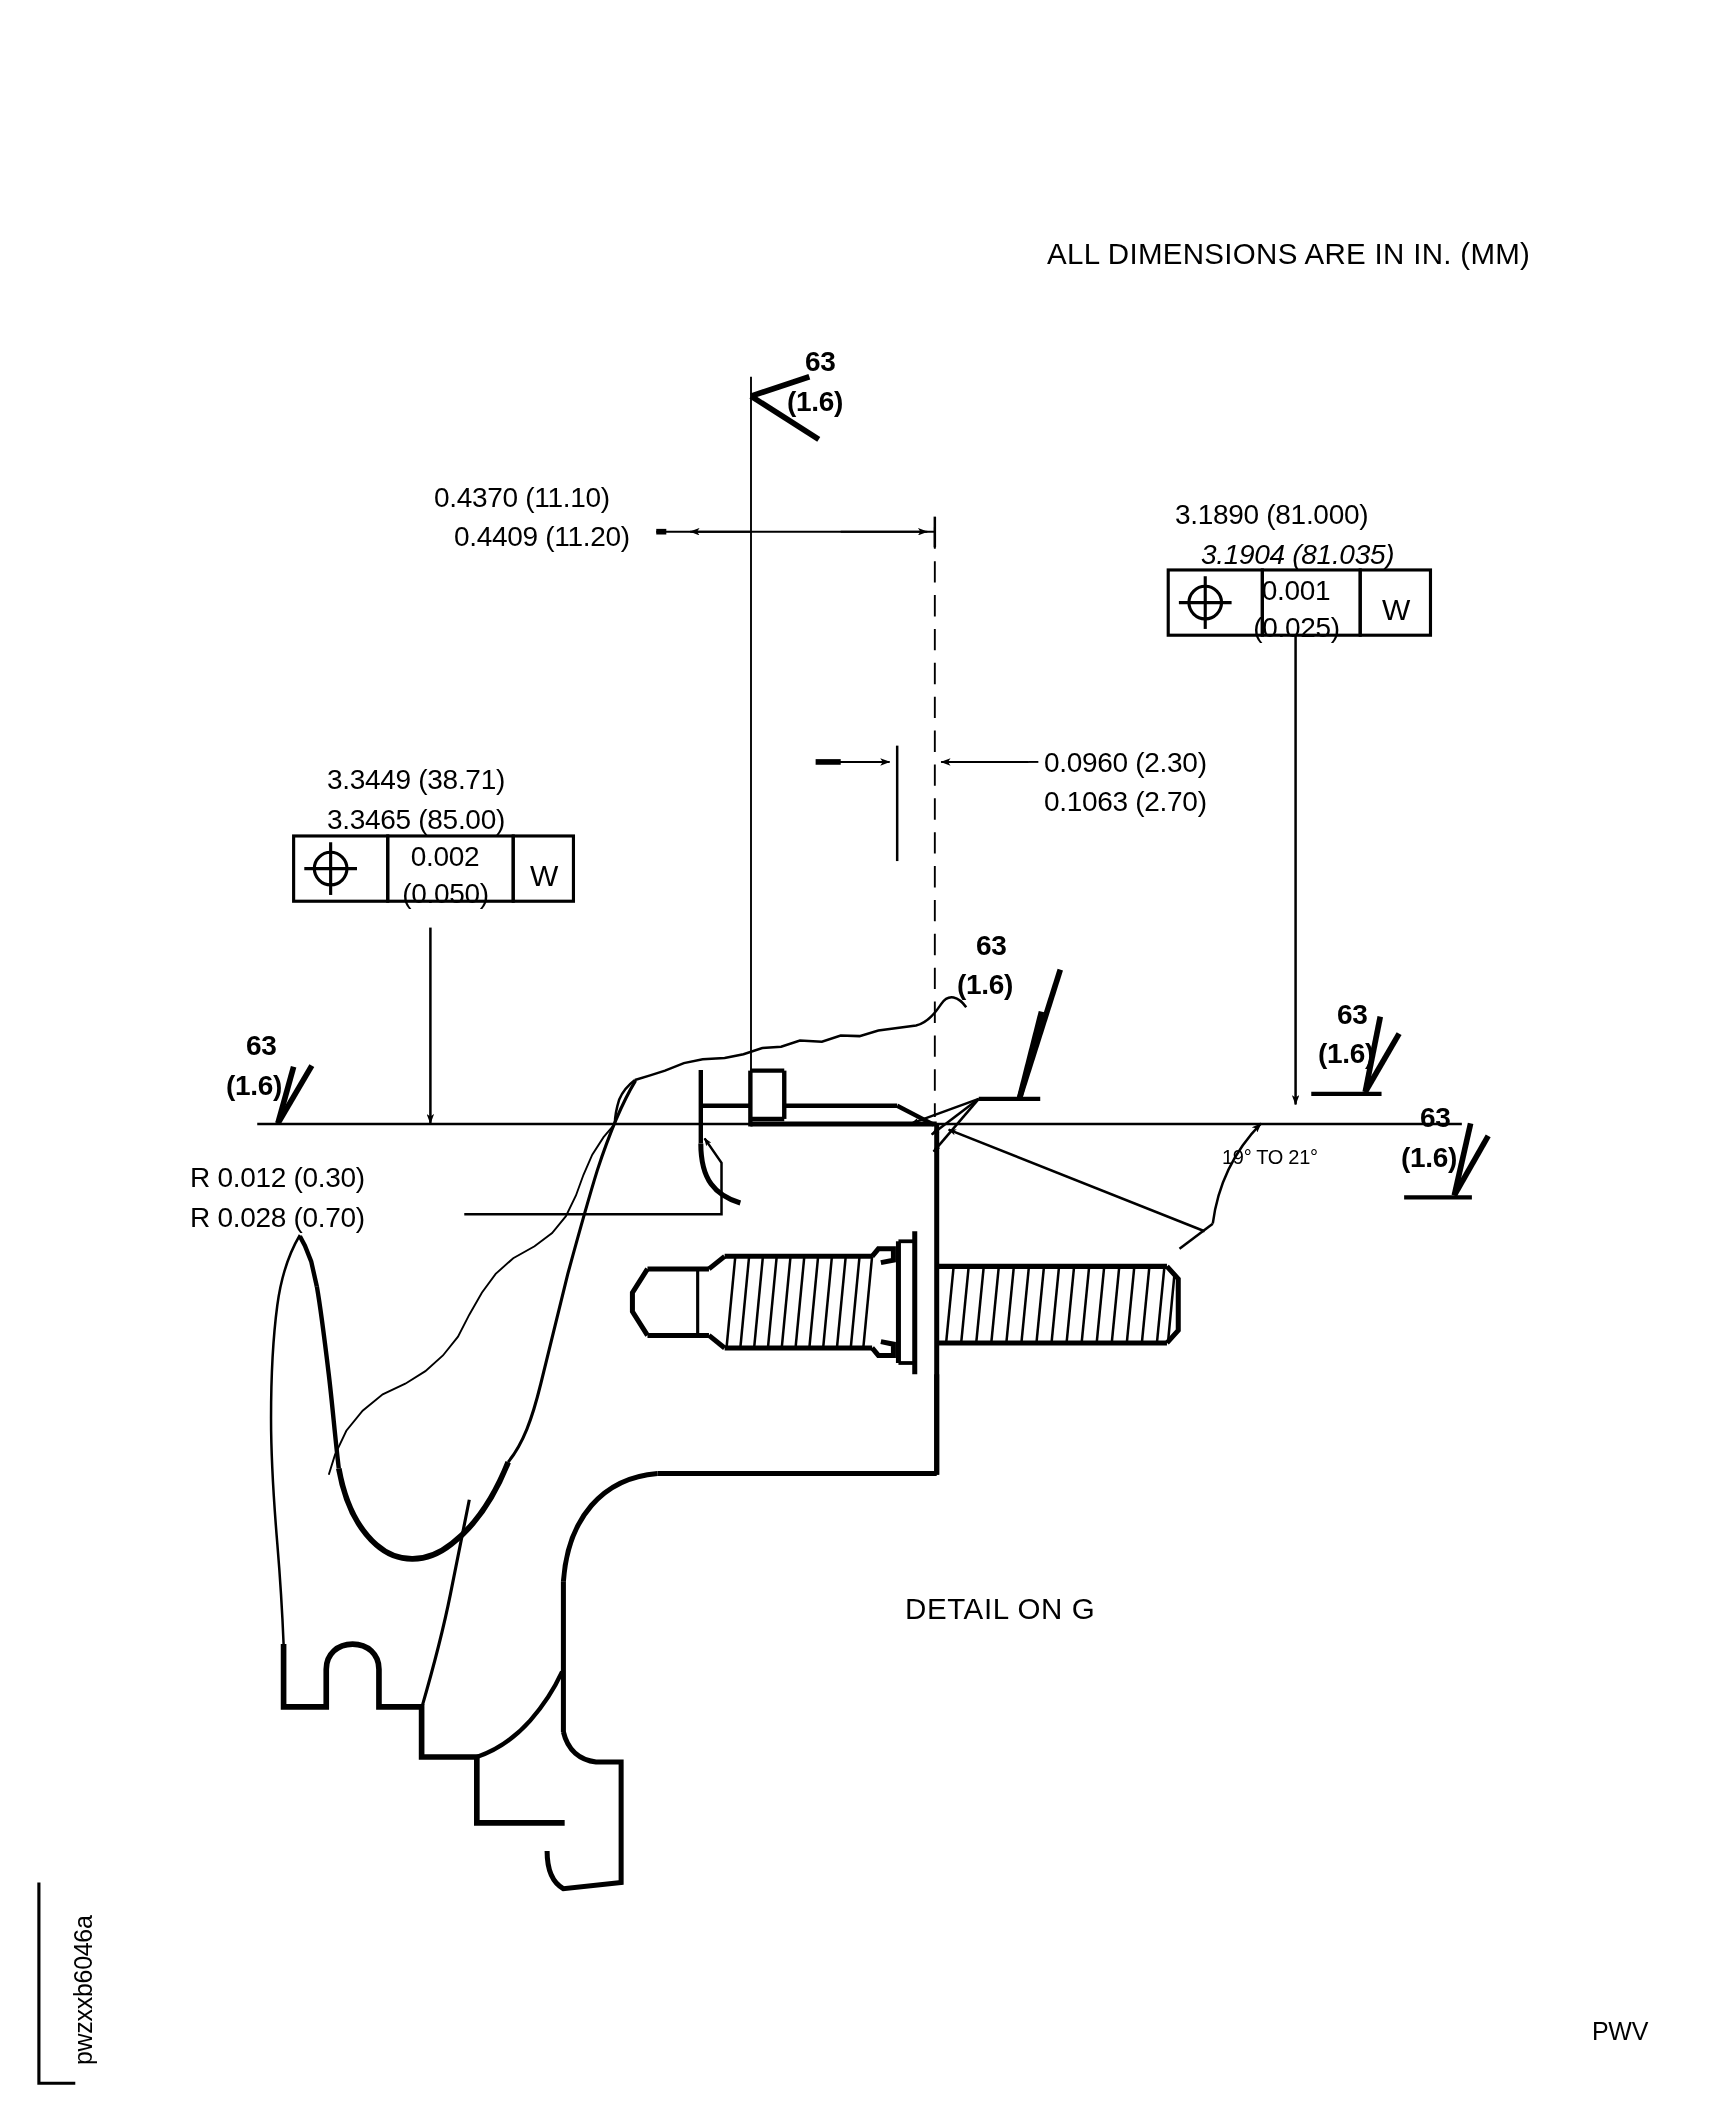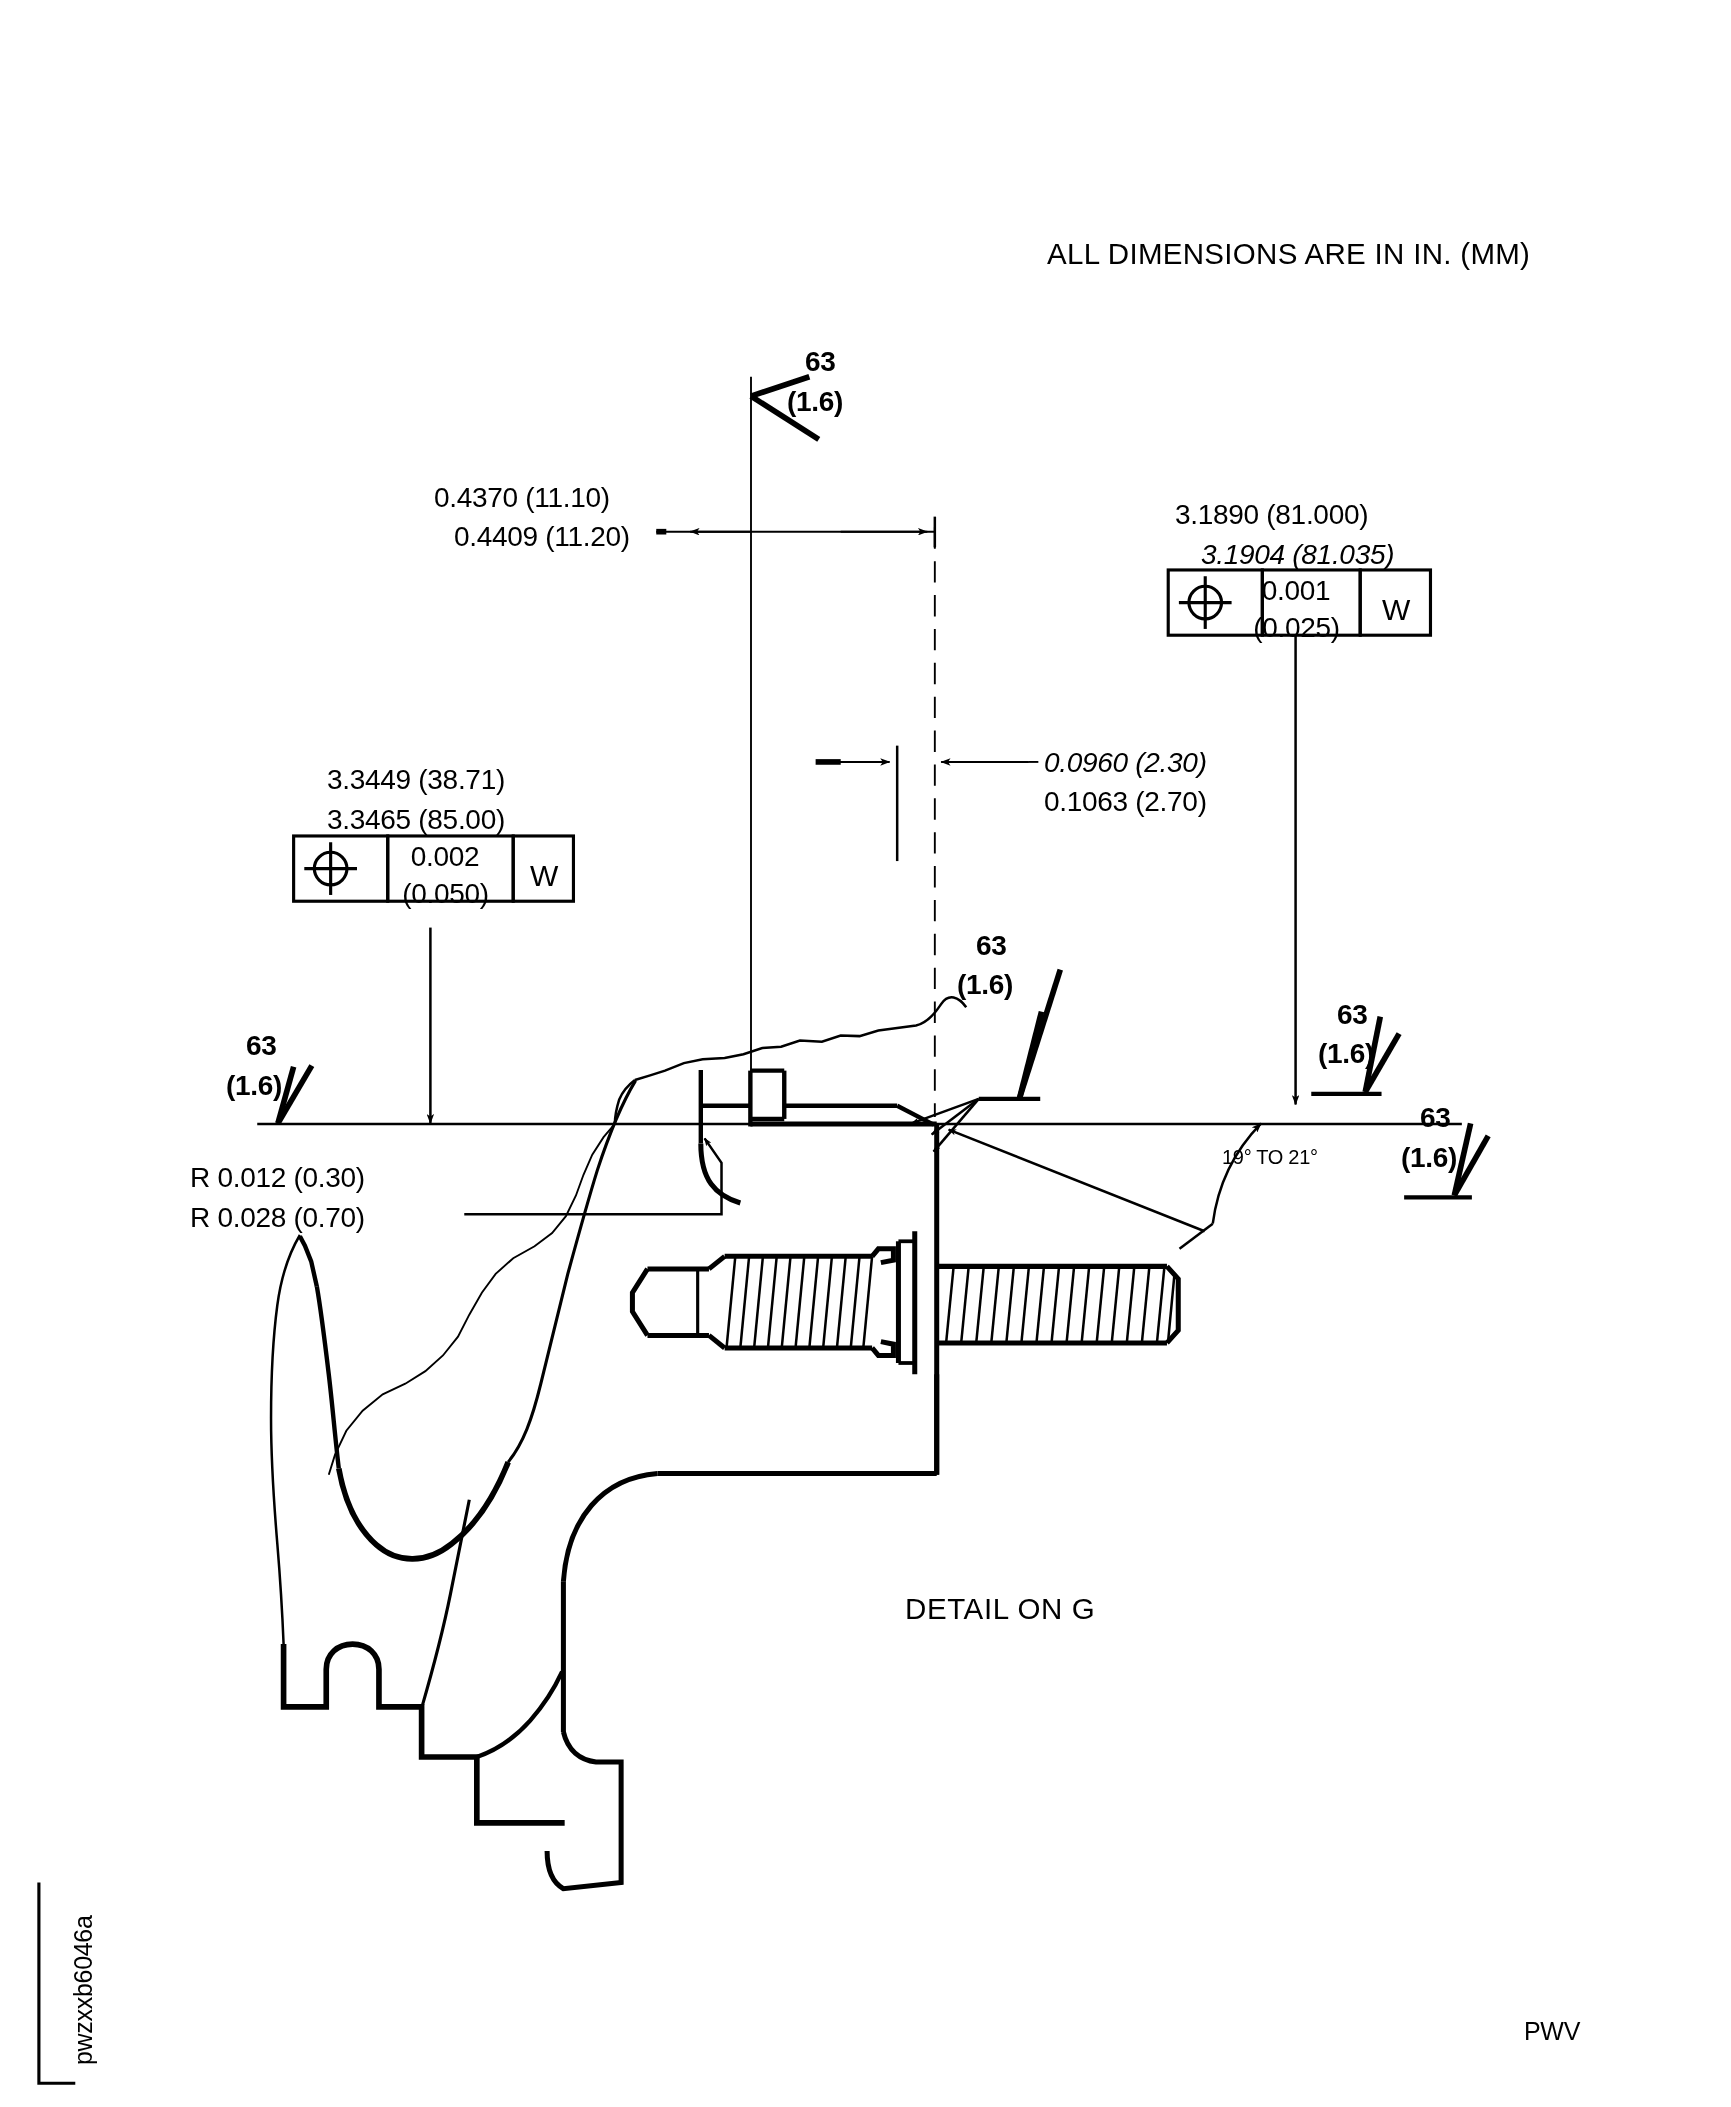--- a/index.html
+++ b/index.html
@@ -81,21 +81,21 @@
   <div class="txt t-dim" style="left:434px; top:481px;">0.4370 (11.10)</div>
   <div class="txt t-dim" style="left:414px; top:520px;margin-left:40px;">0.4409 (11.20)</div>
 
   <div class="txt t-dim" style="left:1175px; top:498px;">3.1890 (81.000)</div>
   <div class="txt t-dim" style="left:1201px; top:538px;font-style:italic;">3.1904 (81.035)</div>
 
   <div class="txt t-fcf" style="left:1239px; top:574px; width:114px;">0.001</div>
   <div class="txt t-fcf" style="left:1233px; top:611px; width:127px;">(0.025)</div>
   <div class="txt t-fcf" style="left:1369px; top:592px; width:54px; font-size:30px;">W</div>
 
-  <div class="txt t-dim" style="left:1044px; top:746px;font-style:italic;">0.0960 (2.30)</div>
+  <div class="txt t-dim" style="left:1044px; top:746px;">0.0960 (2.30)</div>
   <div class="txt t-dim" style="left:1044px; top:785px;">0.1063 (2.70)</div>
 
   <div class="txt t-dim" style="left:327px; top:763px;">3.3449 (38.71)</div>
   <div class="txt t-dim" style="left:327px; top:803px;">3.3465 (85.00)</div>
 
   <div class="txt t-fcf" style="left:388px; top:840px; width:114px;">0.002</div>
   <div class="txt t-fcf" style="left:382px; top:877px; width:127px;">(0.050)</div>
   <div class="txt t-fcf" style="left:517px; top:858px; width:54px; font-size:30px;">W</div>
 
   <div class="txt t-small" style="left:976px; top:929px;">63</div>
@@ -112,21 +112,21 @@
 
   <div class="txt t-note" style="left:1222px; top:1146px;">19° TO 21°</div>
 
   <div class="txt t-dim" style="left:190px; top:1161px;">R 0.012 (0.30)</div>
   <div class="txt t-dim" style="left:190px; top:1201px;">R 0.028 (0.70)</div>
 
   <div class="txt t-detail" style="left:905px; top:1592px;">DETAIL ON G</div>
 
   <div class="txt t-sidecode" style="left:69px; top:2065px;">pwzxxb6046a</div>
 
-  <div class="txt t-corner" style="left:1524px; top:2017px;text-align:center;">PWV</div>
+  <div class="txt t-corner" style="left:1592px; top:2017px;text-align:center;">PWV</div>
 
   <svg class="overlay" viewBox="0 0 2759 3359" xmlns="http://www.w3.org/2000/svg">
     <defs>
       <marker id="arrHead" markerWidth="16" markerHeight="12" refX="15" refY="6" orient="auto" markerUnits="userSpaceOnUse">
         <path d="M0,0 L16,6 L0,12 L4,6 Z" fill="#000"></path>
       </marker>
       <marker id="arrHeadSm" markerWidth="13" markerHeight="10" refX="12" refY="5" orient="auto" markerUnits="userSpaceOnUse">
         <path d="M0,0 L13,5 L0,10 L3.5,5 Z" fill="#000"></path>
       </marker>
     </defs>

